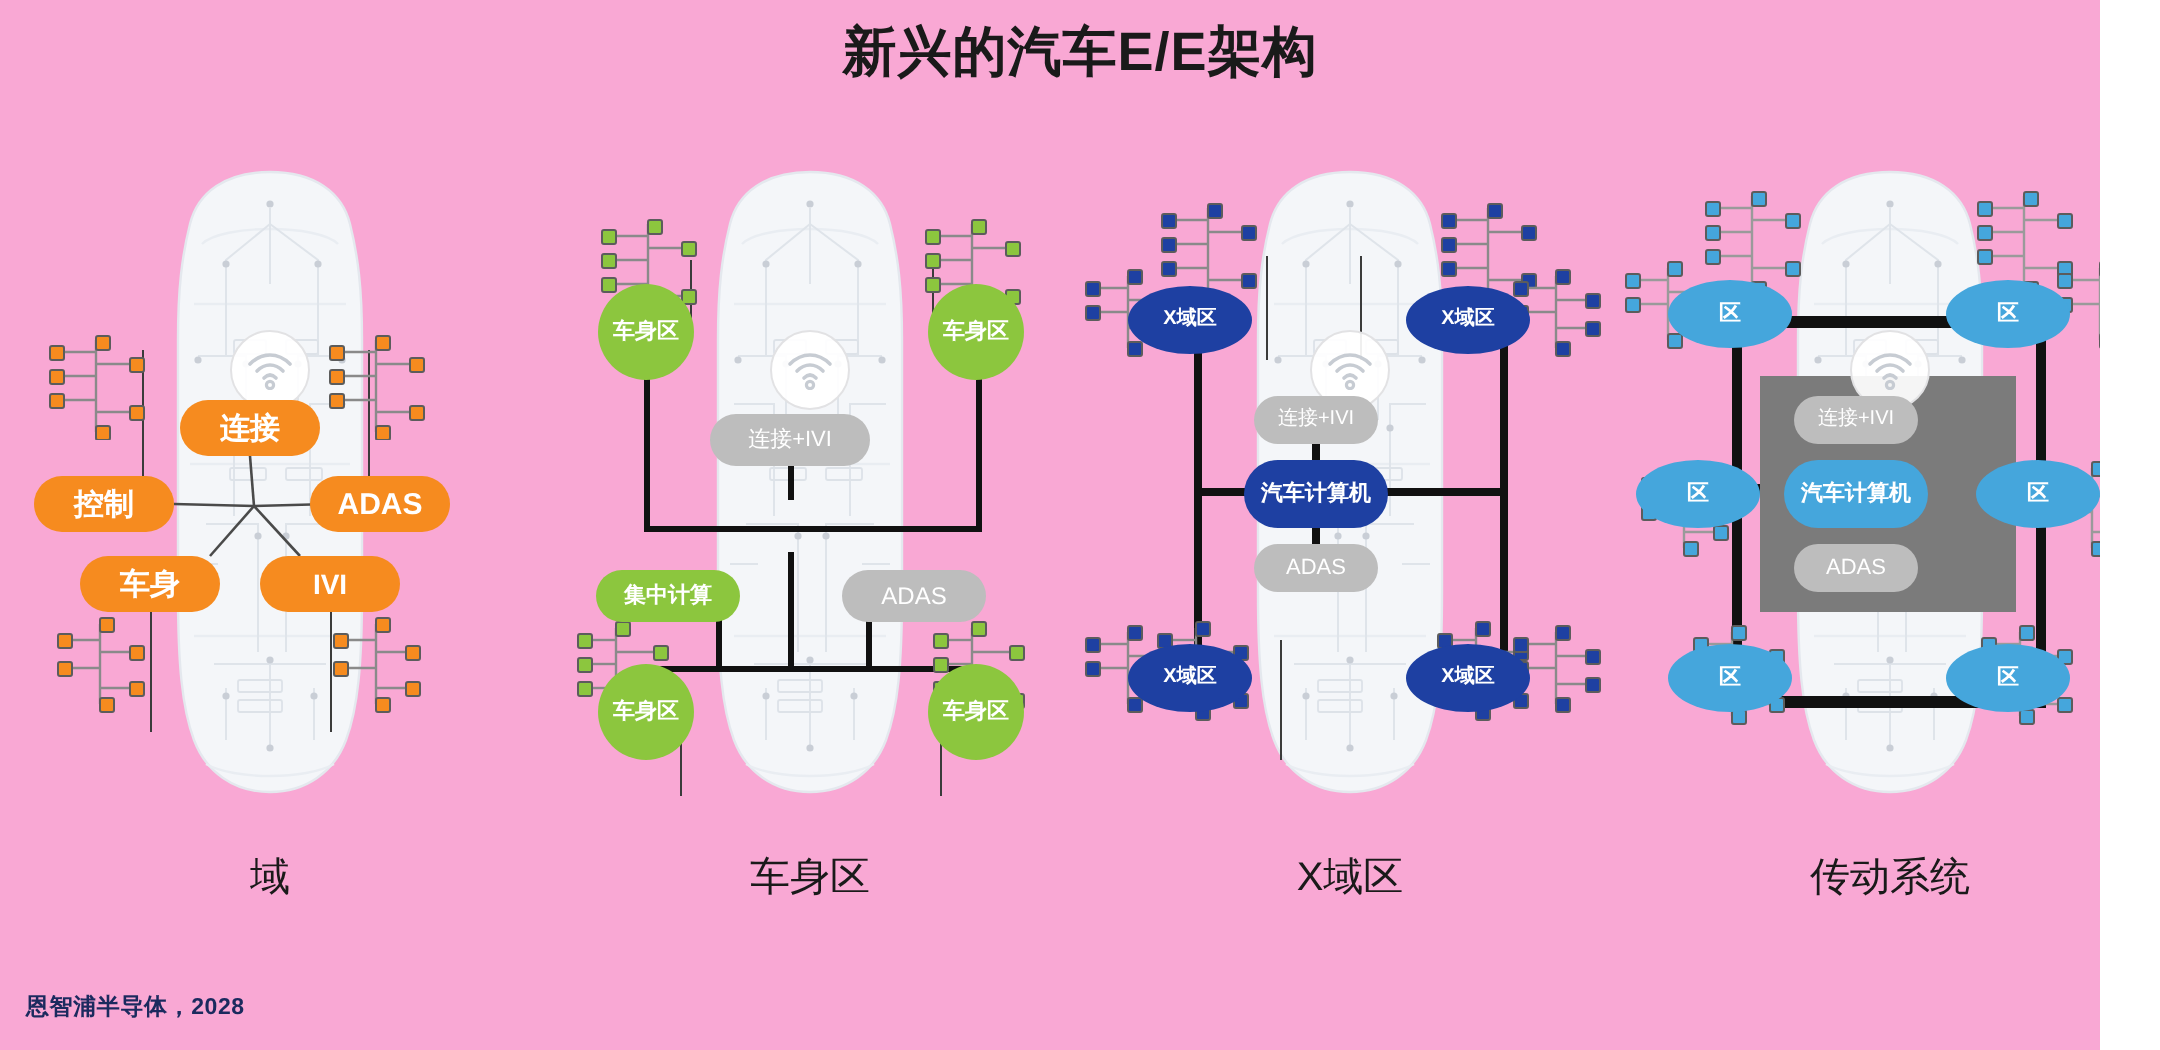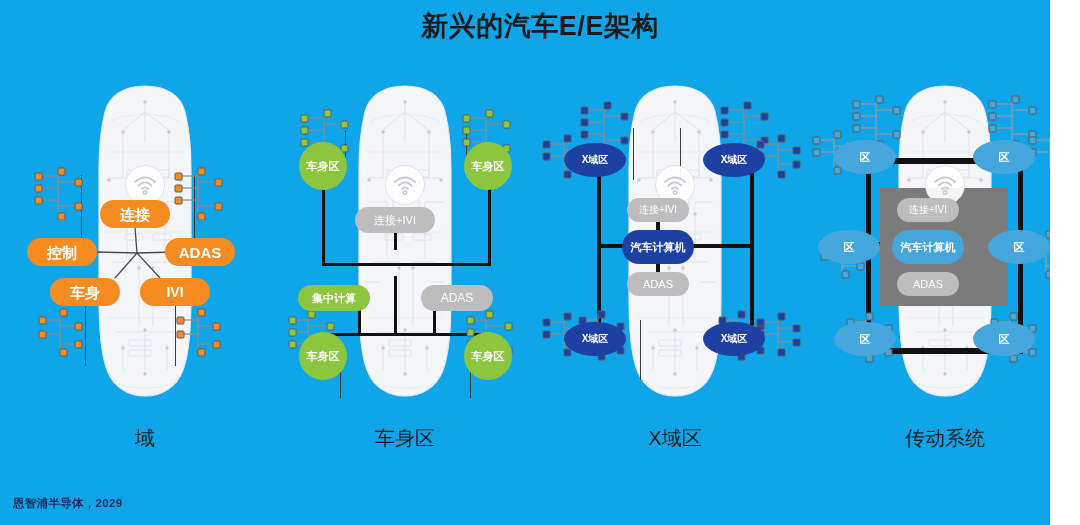--- a/index.html
+++ b/index.html
@@ -6,21 +6,21 @@
   * { box-sizing: border-box; }
   html, body {
     margin: 0; padding: 0;
     background: #ffffff;
     font-family: "Liberation Sans", "DejaVu Sans", sans-serif;
   }
   #slide {
     position: relative;
     width: 1050px;
     height: 525px;
-    background: #0ea5e9;
+    background: #f9a8d4;
     overflow: hidden;
   }
 
   
   #slide-title {
     position: absolute;
     left: 0; top: 8px;
     width: 1080px;
     text-align: center;
     font-size: 27px;
@@ -39,21 +39,21 @@
     letter-spacing: 0.3px;
   }
 
   
   .panel {
     position: absolute;
     top: 70px;
     width: 270px;
     height: 400px;
   }
-  .panel.p0 { left: 10px; }
+  .panel.p0 { left: 0px; }
   .panel.p1 { left: 270px; }
   .panel.p2 { left: 540px; }
   .panel.p3 { left: 810px; }
 
   .stage {
     position: absolute;
     left: 0; top: 0;
     width: 270px;
     height: 340px;
   }
@@ -850,15 +850,15 @@
           <div class="node pill c-lblue" style="left: 82px; top: 160px; width: 72px; height: 34px; font-size: 11px; font-weight: 700;">汽车计算机</div>
           <div class="node pill c-gray" style="left: 87px; top: 202px; width: 62px; height: 24px; font-size: 11px; font-weight: 400;">ADAS</div>
           <div class="node ellipse c-lblue" style="left: 178px; top: 160px; width: 62px; height: 34px; font-size: 11px; font-weight: 700;">区</div>
           <div class="node ellipse c-lblue" style="left: 24px; top: 252px; width: 62px; height: 34px; font-size: 11px; font-weight: 700;">区</div>
           <div class="node ellipse c-lblue" style="left: 163px; top: 252px; width: 62px; height: 34px; font-size: 11px; font-weight: 700;">区</div>
         </div>
         <div class="caption">传动系统</div>
       </div>
     </div>
 
-  <div id="footer">恩智浦半导体，2029</div>
+  <div id="footer">恩智浦半导体，2028</div>
 
 </div>
 
 </body></html>

